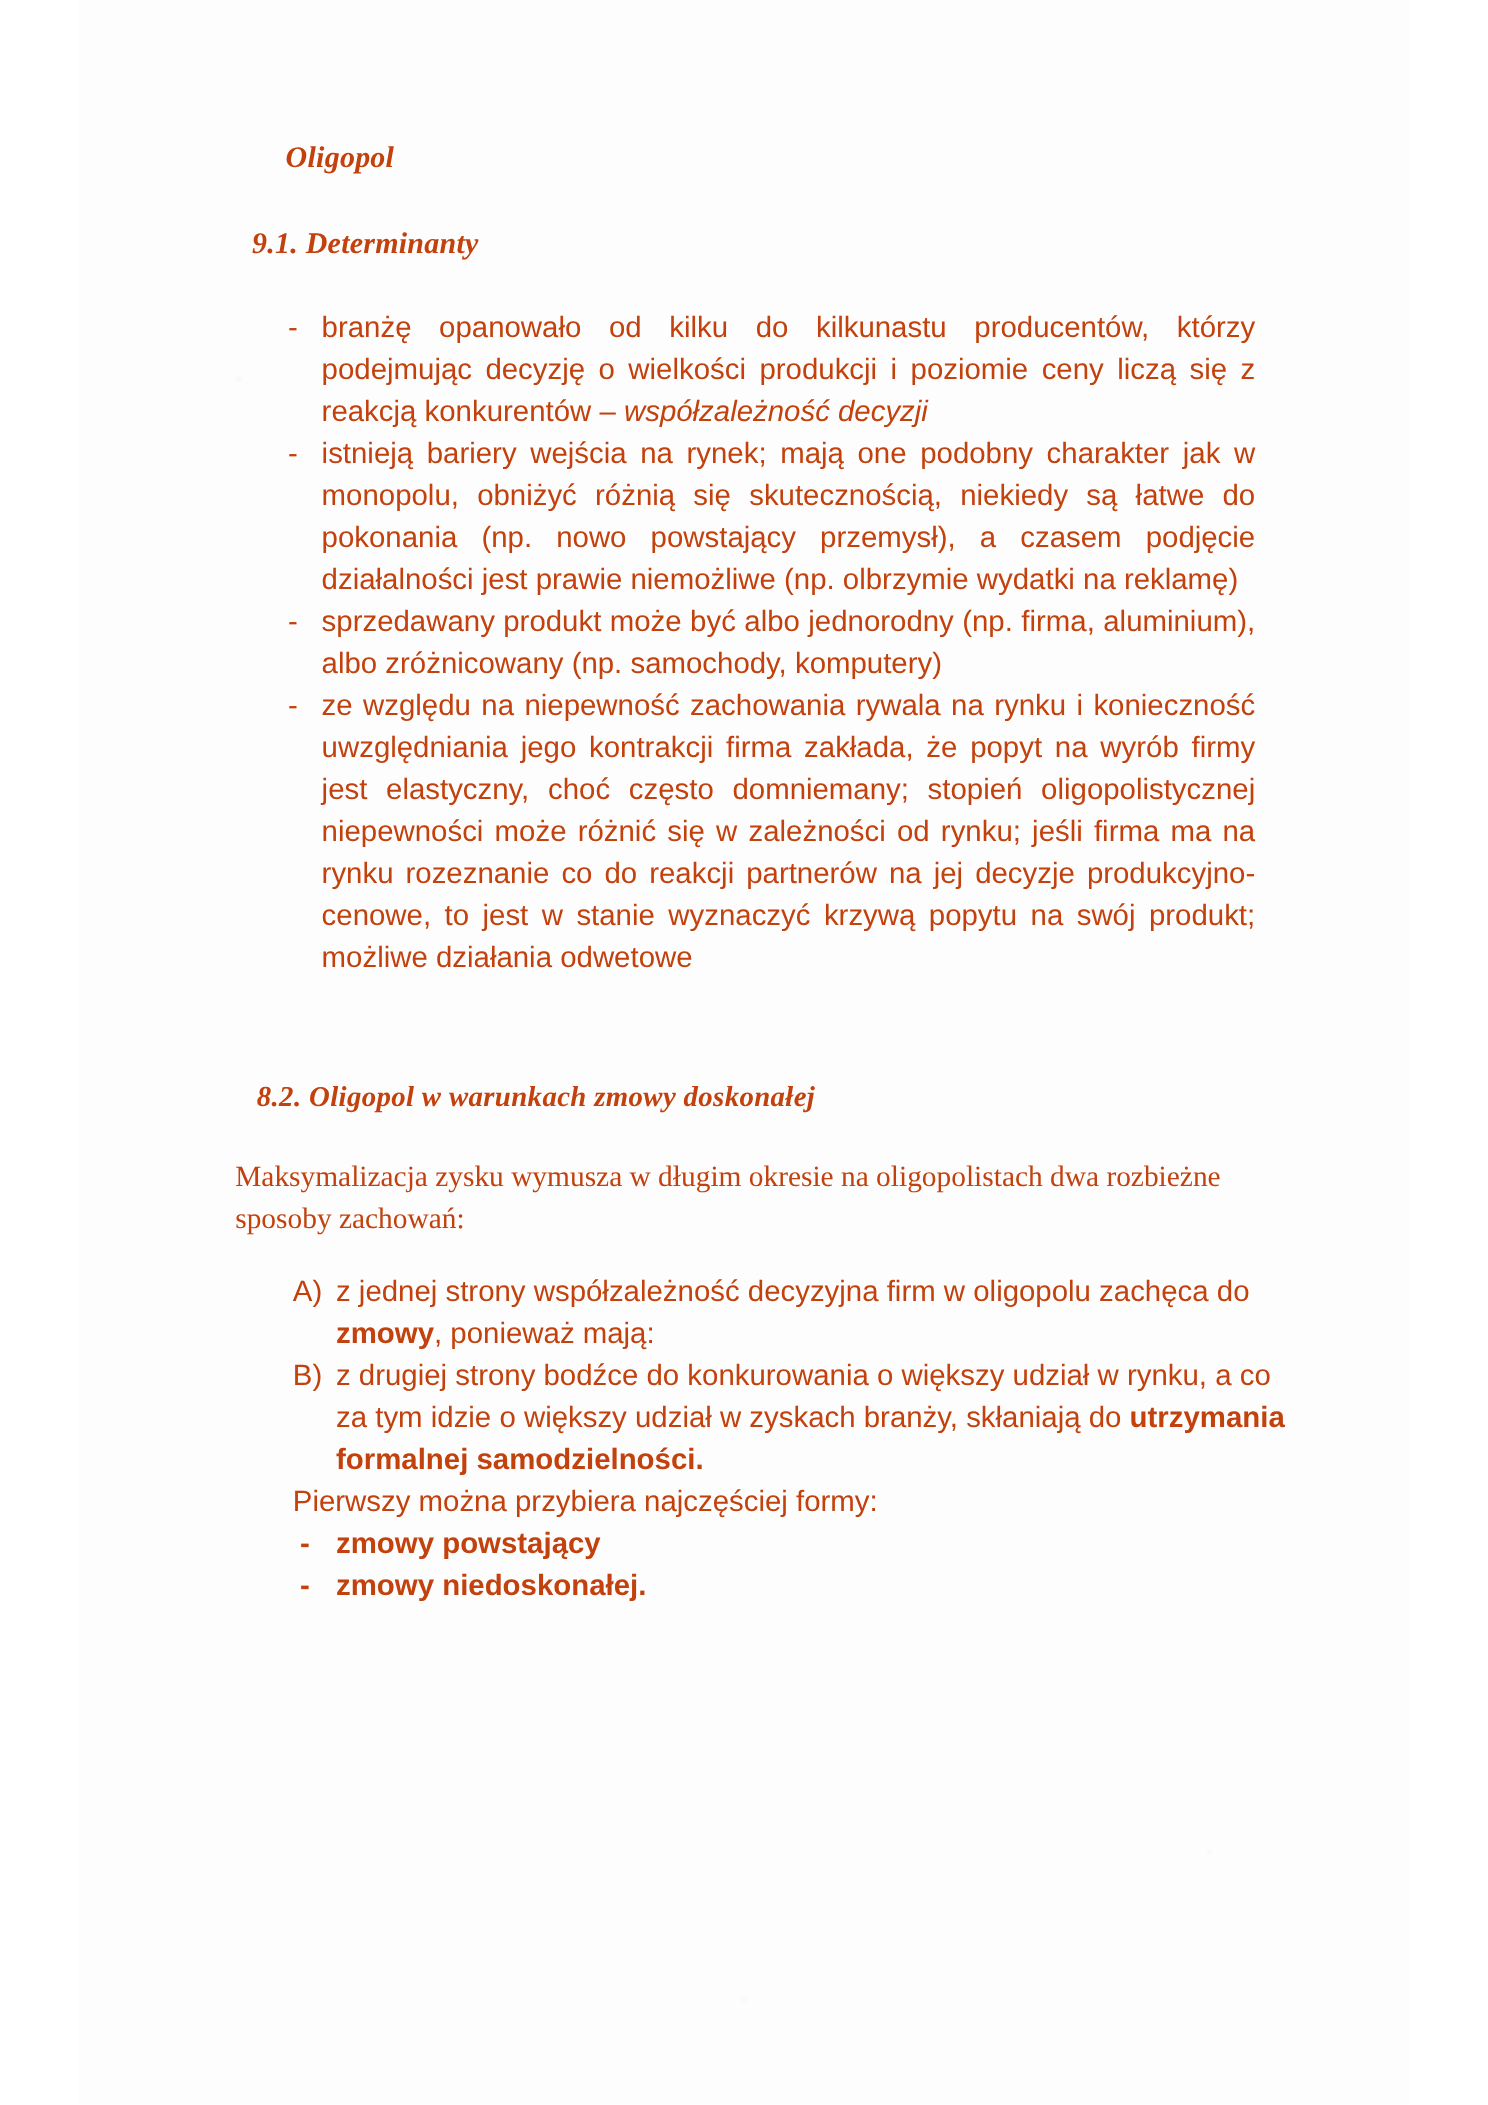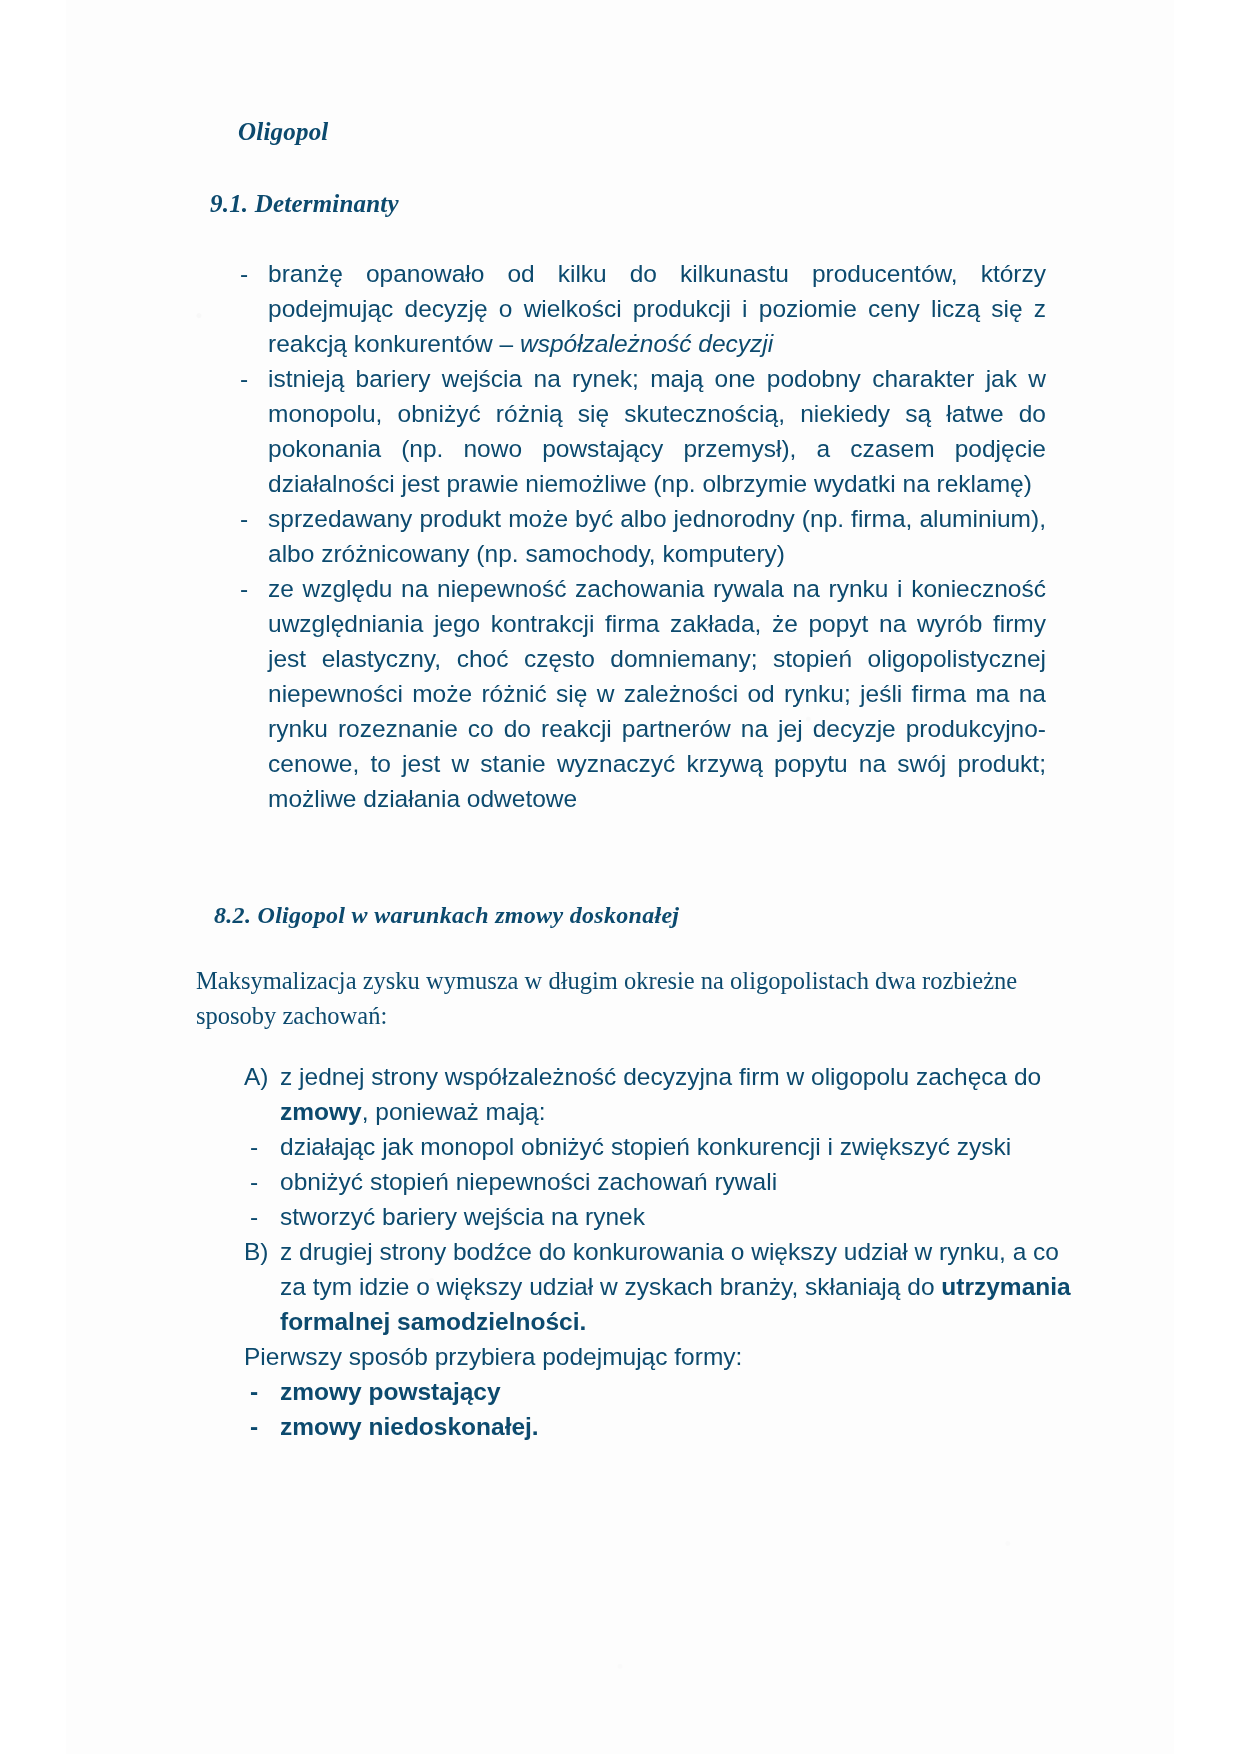--- a/index.html
+++ b/index.html
@@ -7,21 +7,21 @@
     padding: 0;
     background: #ffffff;
   }
   .page {
     position: relative;
     width: 1108px;
     height: 1754px;
     background: #fdfdfd;
     margin: 0 auto;
     overflow: hidden;
-    color: #0c4a6e;
+    color: #c2410c;
   }
   
   .scan-noise {
     position: absolute;
     inset: 0;
     pointer-events: none;
     background:
       radial-gradient(circle at 12% 18%, rgba(0,0,0,0.018) 0 2px, transparent 3px),
       radial-gradient(circle at 67% 41%, rgba(0,0,0,0.015) 0 2px, transparent 3px),
       radial-gradient(circle at 33% 73%, rgba(0,0,0,0.015) 0 2px, transparent 3px),
@@ -169,40 +169,29 @@
     <h2 class="section-heading-2">8.2. Oligopol w warunkach zmowy doskonałej</h2>
 
     <p class="para">Maksymalizacja zysku wymusza w długim okresie na oligopolistach dwa rozbieżne sposoby zachowań:</p>
 
     <div class="body-text ab-block">
 
       <div class="lettered">
         <span class="marker">A)</span><span>z jednej strony współzależność decyzyjna firm w oligopolu zachęca do </span><span class="bold">zmowy</span><span>, ponieważ mają:</span>
       </div>
 
-      <ul class="inner-dash">
-        <li>
-          <span>działając jak monopol obniżyć stopień konkurencji i zwiększyć zyski</span>
-        </li>
-        <li class="no-justify">
-          <span>obniżyć stopień niepewności zachowań rywali</span>
-        </li>
-        <li class="no-justify">
-          <span>stworzyć bariery wejścia na rynek</span>
-        </li>
-      </ul>
 
       <div class="lettered">
         <span class="marker">B)</span><span>z drugiej strony bodźce do konkurowania o większy udział w rynku, a co za tym idzie o większy udział w zyskach branży, skłaniają do </span><span class="bold">utrzymania formalnej samodzielności.</span>
       </div>
 
     </div>
 
     <div class="body-text closing">
-      <div class="tight">Pierwszy sposób przybiera podejmując formy:</div>
+      <div class="tight">Pierwszy można przybiera najczęściej formy:</div>
       <ul class="inner-dash">
         <li class="no-justify bold">
           <span>zmowy powstający</span>
         </li>
         <li class="no-justify bold">
           <span>zmowy niedoskonałej.</span>
         </li>
       </ul>
     </div>
 

